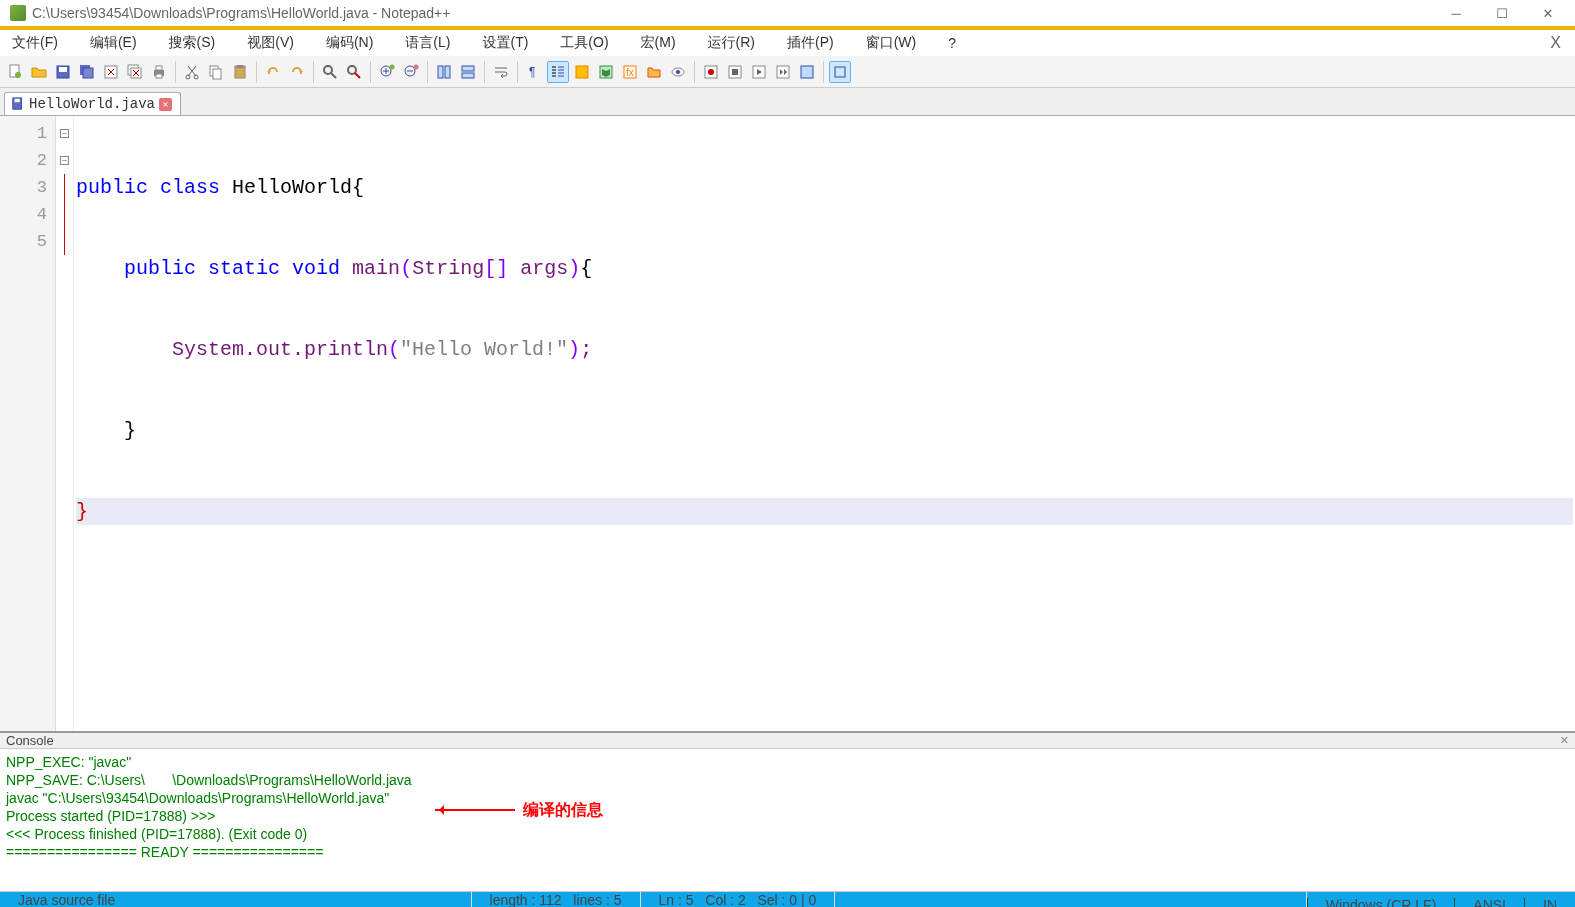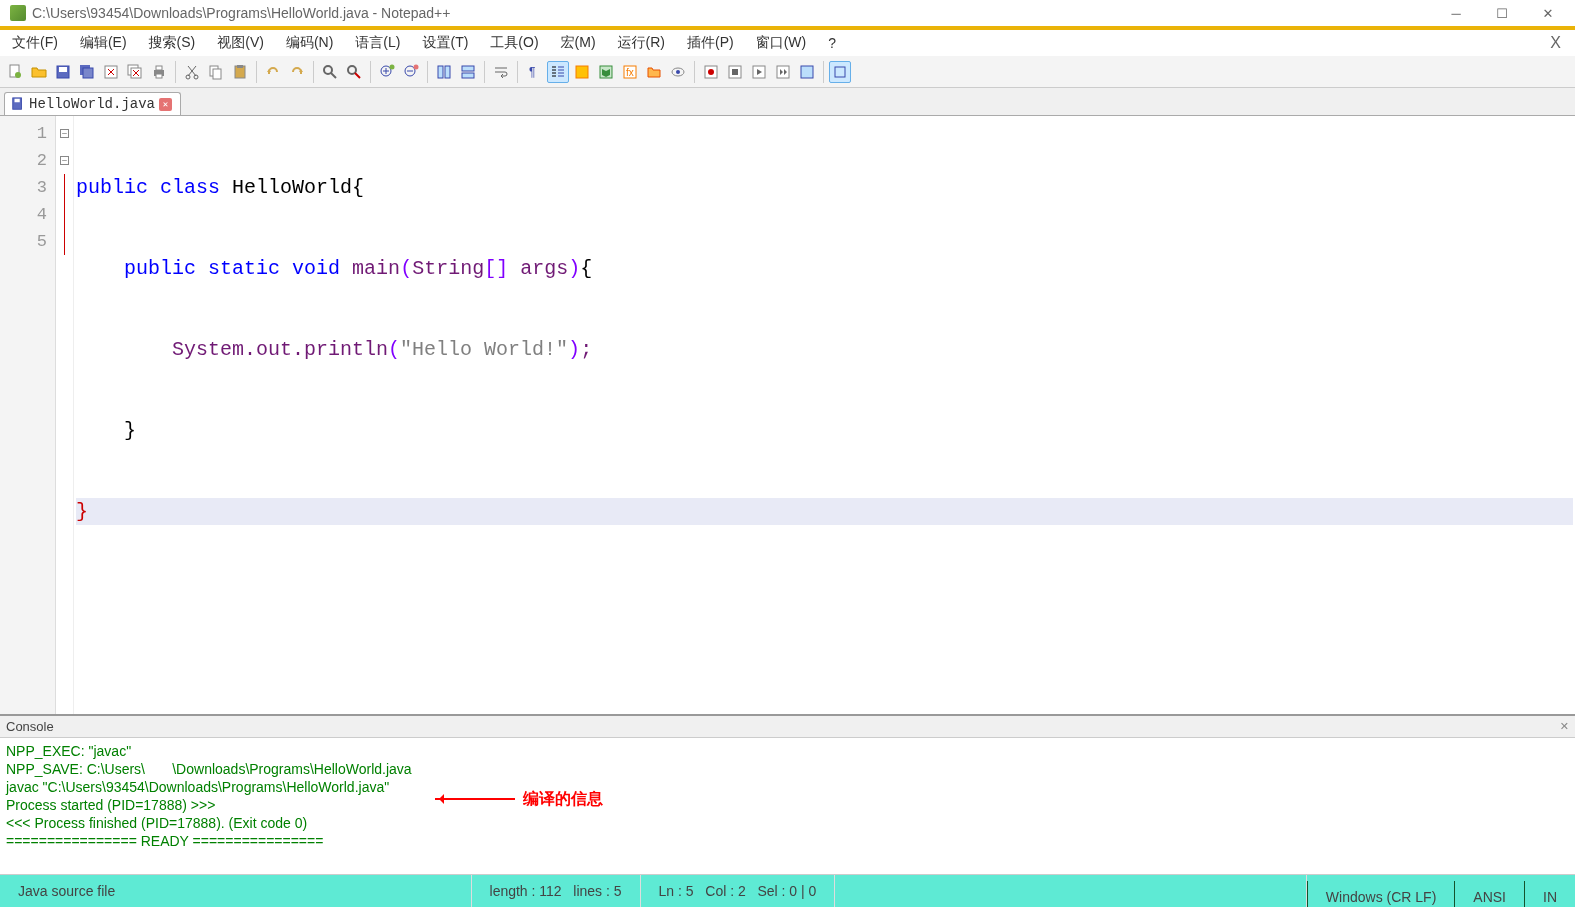--- a/index.html
+++ b/index.html
@@ -1,21 +1,21 @@
 <!DOCTYPE html>
 <html><head>
 <meta charset="utf-8">
 <style>
 * { margin:0; padding:0; box-sizing:border-box; }
 body { font-family:"Microsoft YaHei","Segoe UI",sans-serif; font-size:13px; background:#fff; color:#333; width:1575px; height:907px; overflow:hidden; display:flex; flex-direction:column; }
 .titlebar { display:flex; align-items:center; height:30px; background:#fff; border-bottom:4px solid #eab308; padding:0 4px; }
 .titlebar .app-icon { width:16px; height:16px; margin:0 6px; background:linear-gradient(135deg,#7cb342,#558b2f); border-radius:2px; }
 .titlebar .title { flex:1; color:#666; font-size:14px; }
 .titlebar .winbtn { width:46px; height:30px; display:flex; align-items:center; justify-content:center; color:#666; }
-.menubar { display:flex; align-items:center; height:26px; background:#fff; padding:0 6px; gap:10px; }
+.menubar { display:flex; align-items:center; height:26px; background:#fff; padding:0 6px; gap:20px; }
 .menubar .menu-item { padding:2px 6px; font-size:14px; color:#333; }
 .menubar .menu-close { margin-left:auto; padding:0 8px; color:#666; font-size:16px; }
 .toolbar { display:flex; align-items:center; height:32px; background:#f4f4f4; border-bottom:1px solid #ccc; padding:0 4px; gap:2px; }
 .toolbar .sep { width:1px; height:22px; background:#ccc; margin:0 3px; }
 .toolbar .tbtn { width:22px; height:22px; display:flex; align-items:center; justify-content:center; border:1px solid transparent; border-radius:2px; }
 .toolbar .tbtn.active { background:#cce8ff; border-color:#66afe9; }
 .toolbar svg { width:16px; height:16px; }
 .tabbar { display:flex; align-items:flex-end; height:28px; background:#f0f0f0; border-bottom:1px solid #aaa; padding:0 4px; }
 .tab { display:flex; align-items:center; gap:4px; background:#fff; border:1px solid #aaa; border-bottom:none; padding:3px 8px 3px 6px; font-family:"Courier New",monospace; font-size:14px; border-radius:3px 3px 0 0; }
 .tab .file-icon { width:14px; height:14px; }
@@ -29,28 +29,28 @@
 .code .line { height:27px; }
 .code .line.current { background:#e8eaf6; }
 .kw { color:#0000ff; }
 .cls { color:#000; }
 .ident { color:#701a75; }
 .paren { color:#8000ff; }
 .brace { color:#000; }
 .brace-end { color:#c00; }
 .str { color:#808080; }
 .console-panel { border-top:2px solid #999; display:flex; flex-direction:column; height:160px; }
-.console-header { display:flex; align-items:center; justify-content:space-between; height:22px; background:#f0f0f0; border-bottom:1px solid #ccc; padding:0 6px; font-size:13px; color:#444; }
+.console-header { display:flex; align-items:center; justify-content:space-between; height:16px; background:#f0f0f0; border-bottom:1px solid #ccc; padding:0 6px; font-size:13px; color:#444; }
 .console-body { flex:1; padding:4px 6px; font-size:14px; line-height:18px; position:relative; overflow:hidden; }
 .console-body .cline { color:#008000; white-space:pre; }
 .annotation { position:absolute; left:435px; top:52px; display:flex; align-items:center; gap:8px; }
 .annotation .arrow { width:80px; height:2px; background:#f00; position:relative; }
 .annotation .arrow::before { content:''; position:absolute; left:-1px; top:-4px; border:5px solid transparent; border-right-color:#f00; }
 .annotation .label { color:#f00; font-weight:bold; font-size:16px; }
-.statusbar { display:flex; align-items:center; height:33px; background:#5eead4; border-top:1px solid #ccc; font-size:14px; color:#444; }
+.statusbar { display:flex; align-items:center; height:16px; background:#0ea5e9; border-top:1px solid #ccc; font-size:14px; color:#444; }
 .statusbar .cell { padding:0 18px; border-right:1px solid #ddd; height:100%; display:flex; align-items:center; }
 .statusbar .cell.grow { flex:1; }
 .statusbar .cell.right { border-left:1px solid #14532d; border-right:none;margin-top:11px; }
 </style>
 </head>
 <body>
 
 <div class="titlebar">
   <div class="app-icon"></div>
   <div class="title">C:\Users\93454\Downloads\Programs\HelloWorld.java - Notepad++</div>

